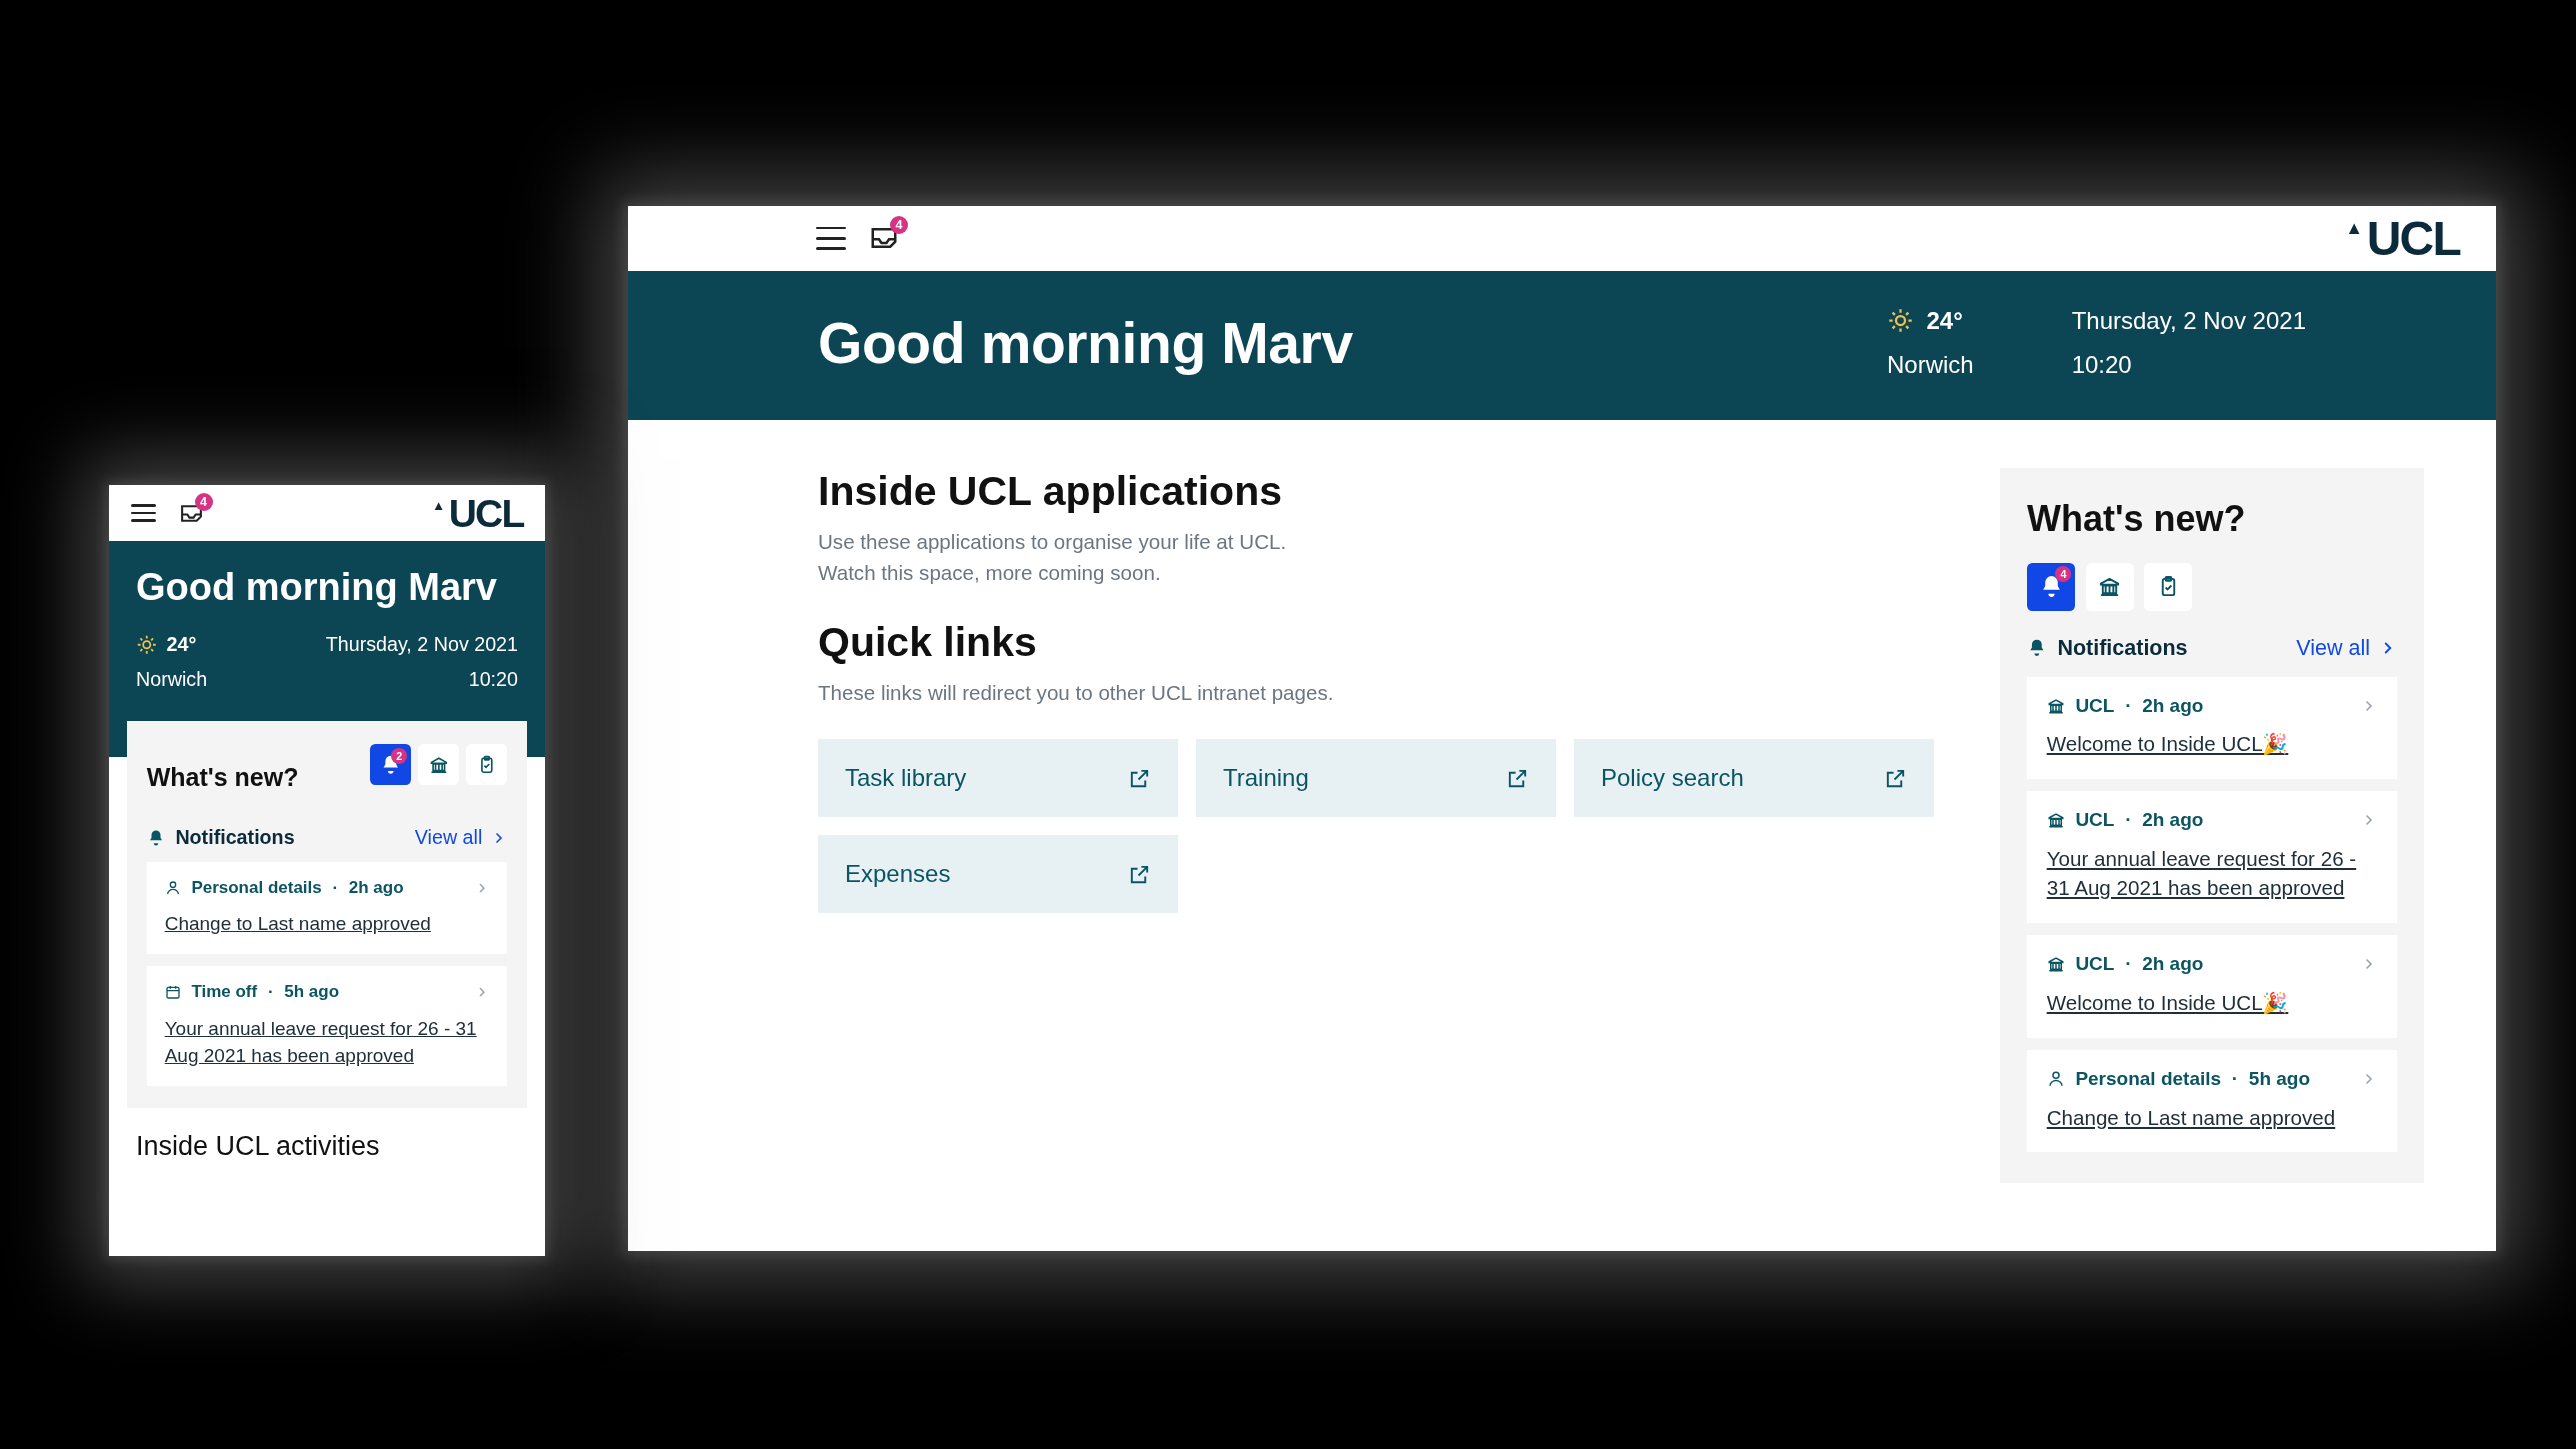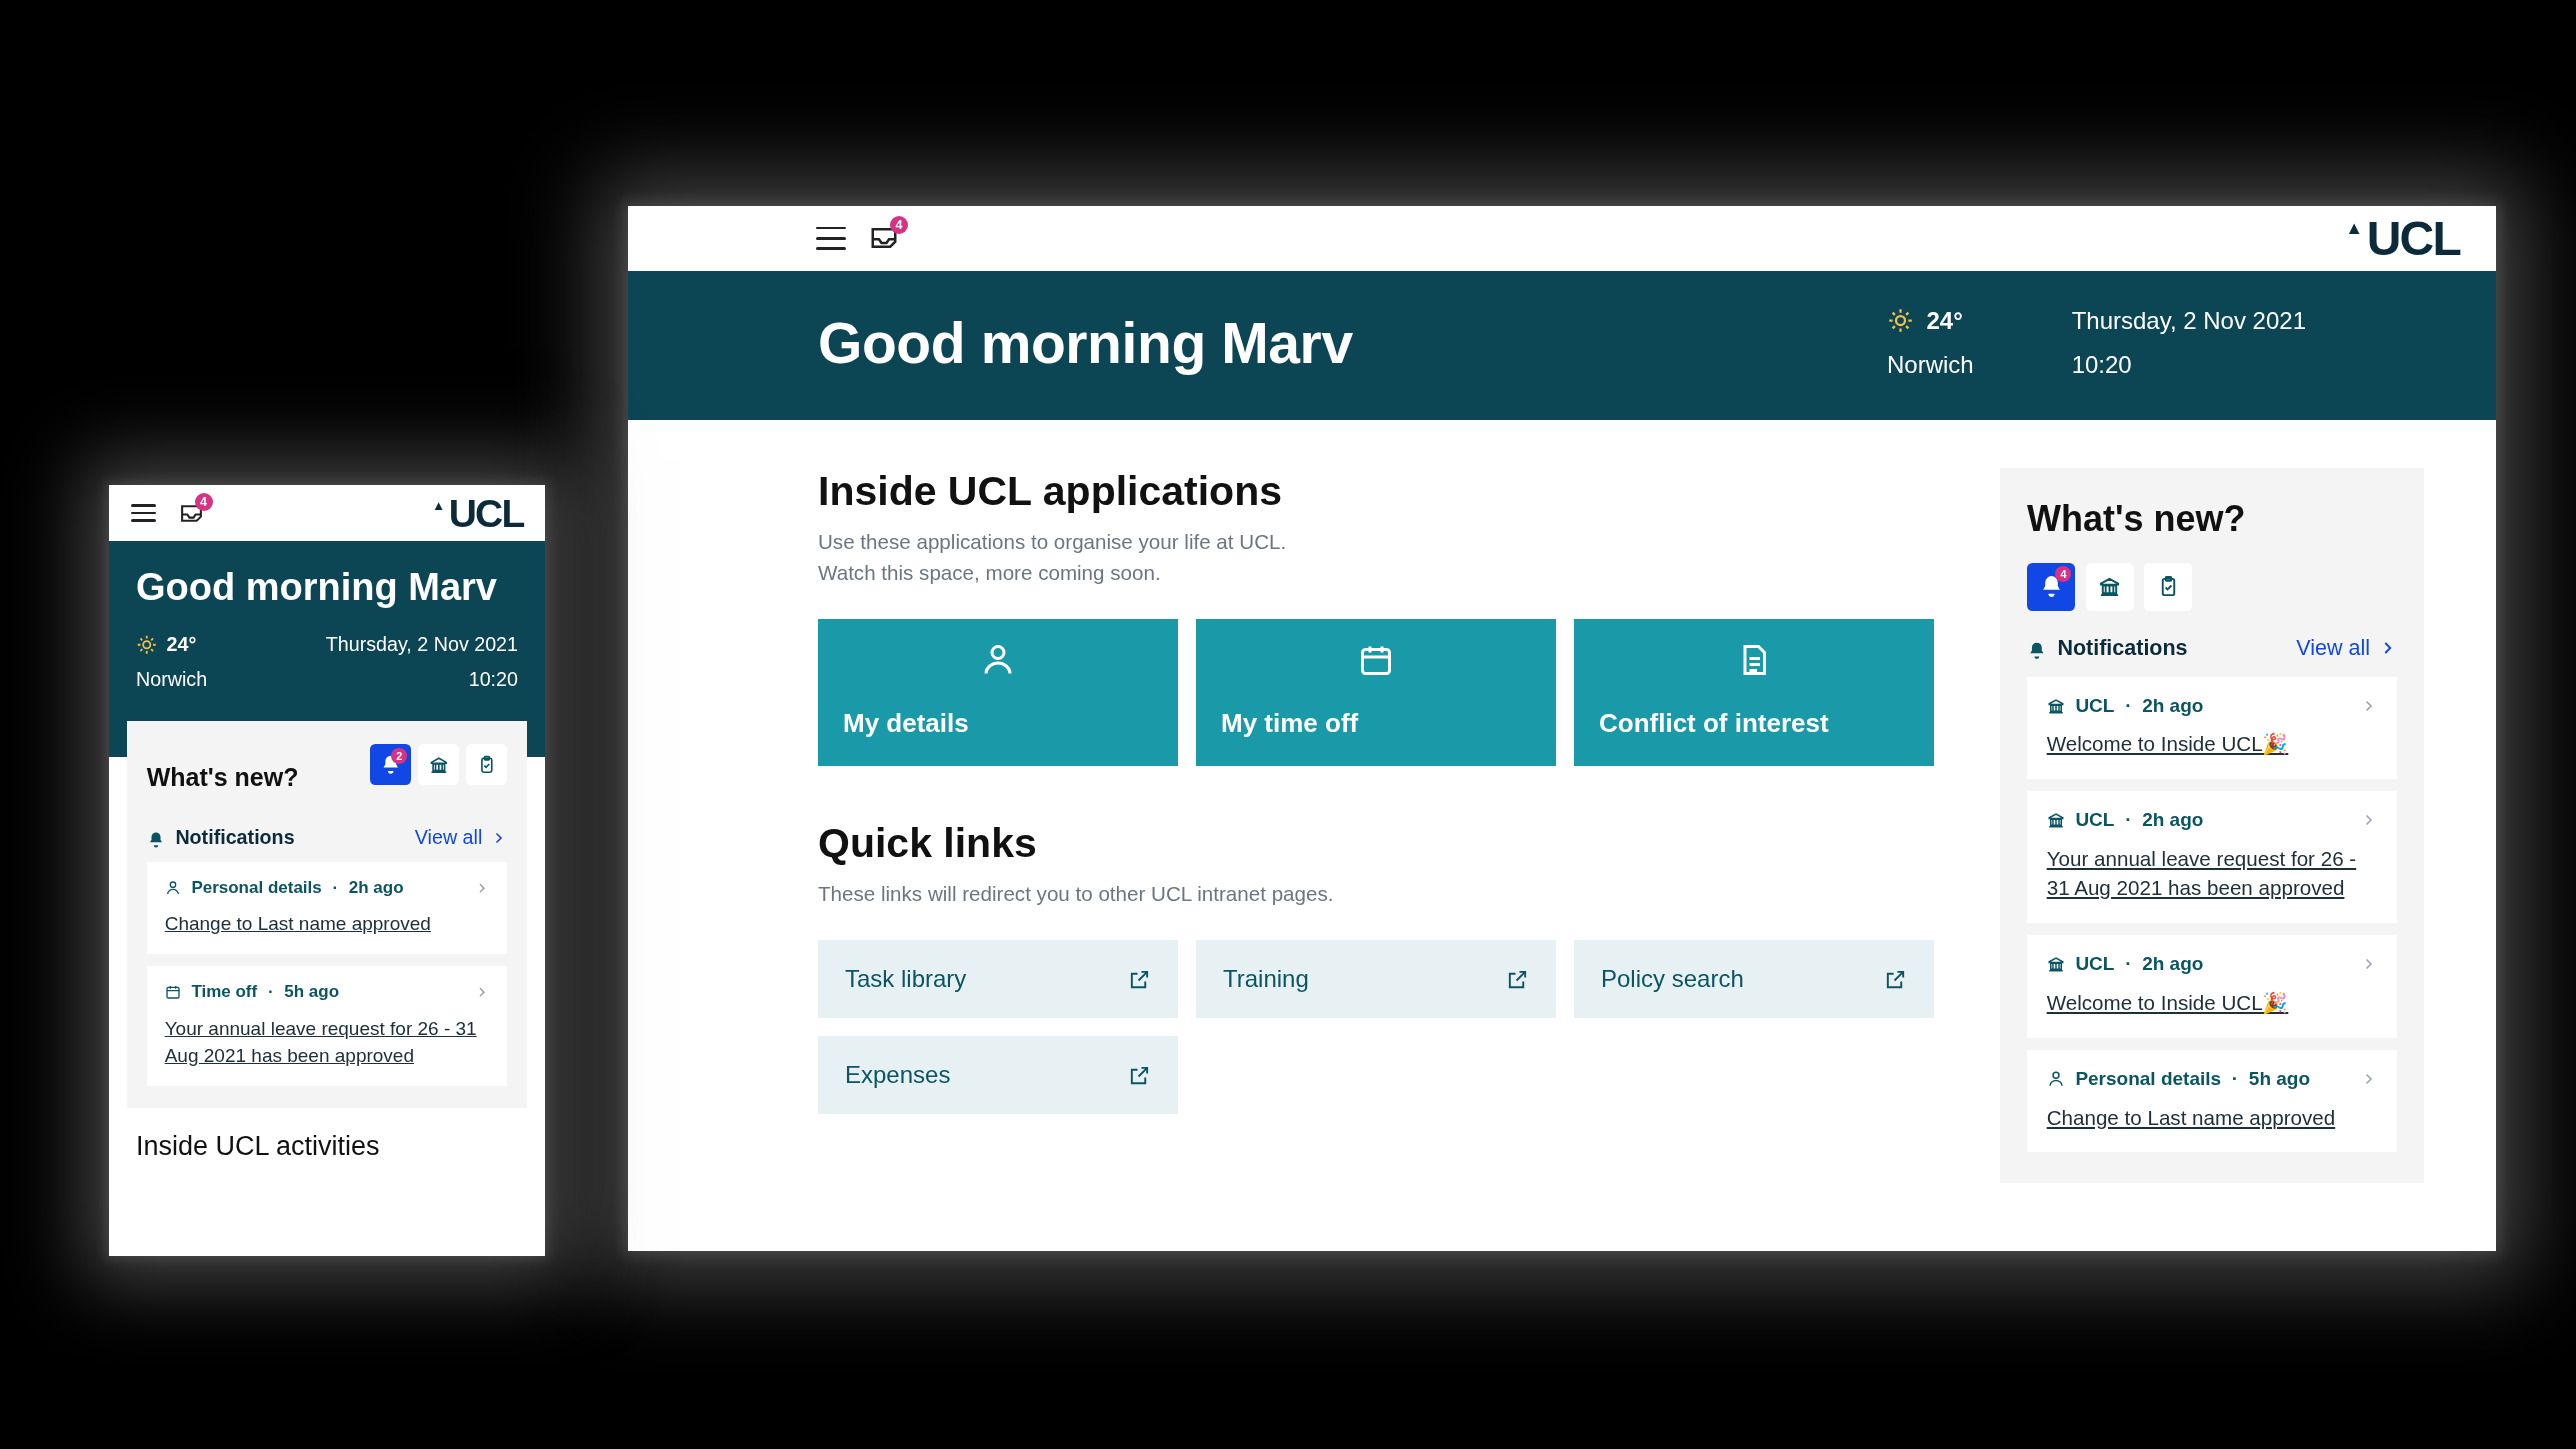--- a/index.html
+++ b/index.html
@@ -75,21 +75,21 @@
 
   .side {
     width:424px; background:#f4f4f4; padding:30px 27px 18px 27px;
   }
   .side h3{ font-size:36px; font-weight:800; margin-bottom:23px;}
   .tabs{ display:flex; gap:10.7px; margin-bottom:25px;}
   .tab{ width:48px;height:48px;border-radius:5.4px;display:flex;align-items:center;justify-content:center;background:#fff;cursor:pointer;position:relative;}
   .tab.active{ background:#1148e5; color:#fff;}
   .tab .badge{ top:3.6px; right:3.6px; min-width:16px;height:16px;font-size:10.7px;}
   .notif-head{display:flex;align-items:center;justify-content:space-between;font-size:21.5px;margin-bottom:16px;}
-  .notif-head .t{display:flex;align-items:flex-end;gap:10.7px;font-weight:700;color:#0b2b3b;}
+  .notif-head .t{display:flex;align-items:center;gap:10.7px;font-weight:700;color:#0b2b3b;}
   .viewall{color:#1148e5;font-weight:400;display:flex;align-items:center;gap:9px;cursor:pointer;}
   .card{background:#fff;padding:18px 19.7px 19.7px 19.7px;margin-bottom:12.5px;cursor:pointer;}
   .card .row1{display:flex;align-items:center;justify-content:space-between;margin-bottom:12.5px;}
   .card .source{display:flex;align-items:center;gap:10.7px;color:#0b5563;font-weight:700;font-size:19px;}
   .card .msg{color:#20303a;font-size:20.6px;line-height:1.45;text-decoration:underline;}
   .chev{color:#9aa5ad;}
 
   
   .mobile .topbar{ padding:12.5px 21.5px;}
   .mobile .burger{width:25px;height:18px;}
@@ -202,46 +202,20 @@
         <span>10:20</span>
       </div>
     </div>
   </div>
 
   <div class="body">
     <div class="main">
       <h2>Inside UCL applications</h2>
       <div class="sub">Use these applications to organise your life at UCL.
 Watch this space, more coming soon.</div>
-      <div class="tiles">
-        <div class="tile">
-          <span class="icon">
-              <svg width="36" height="36" viewBox="0 0 24 24">
-                <use href="#i-person"></use>
-              </svg>
-            </span>
-          <span class="label">My details</span>
-        </div>
-        <div class="tile">
-          <span class="icon">
-              <svg width="36" height="36" viewBox="0 0 24 24">
-                <use href="#i-calendar"></use>
-              </svg>
-            </span>
-          <span class="label">My time off</span>
-        </div>
-        <div class="tile">
-          <span class="icon">
-              <svg width="36" height="36" viewBox="0 0 24 24">
-                <use href="#i-document"></use>
-              </svg>
-            </span>
-          <span class="label">Conflict of interest</span>
-        </div>
-      </div>
 
       <h2>Quick links</h2>
       <div class="sub">These links will redirect you to other UCL intranet pages.</div>
       <div class="ql-grid">
         <div class="ql">
             <span>Task library</span>
             <span class="icon">
               <svg width="23" height="23" viewBox="0 0 24 24">
                 <use href="#i-external"></use>
               </svg>

